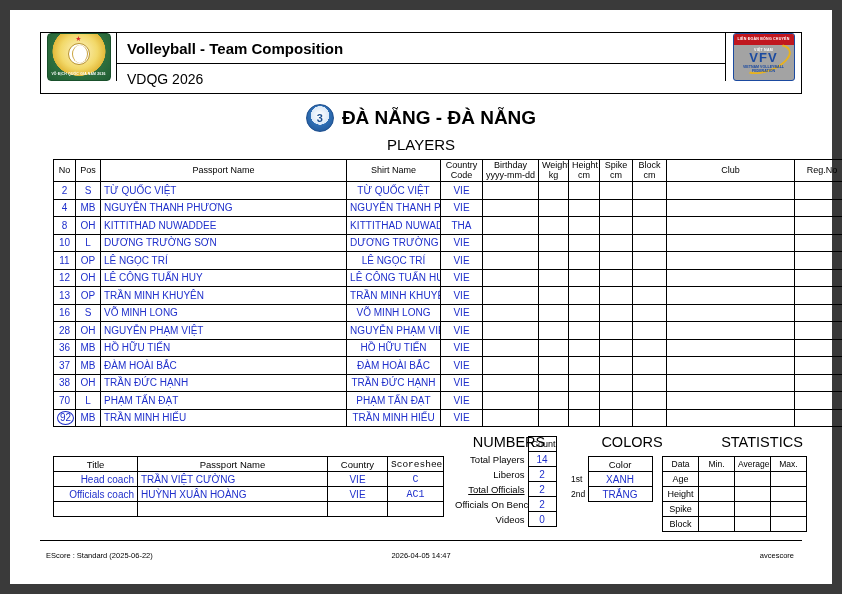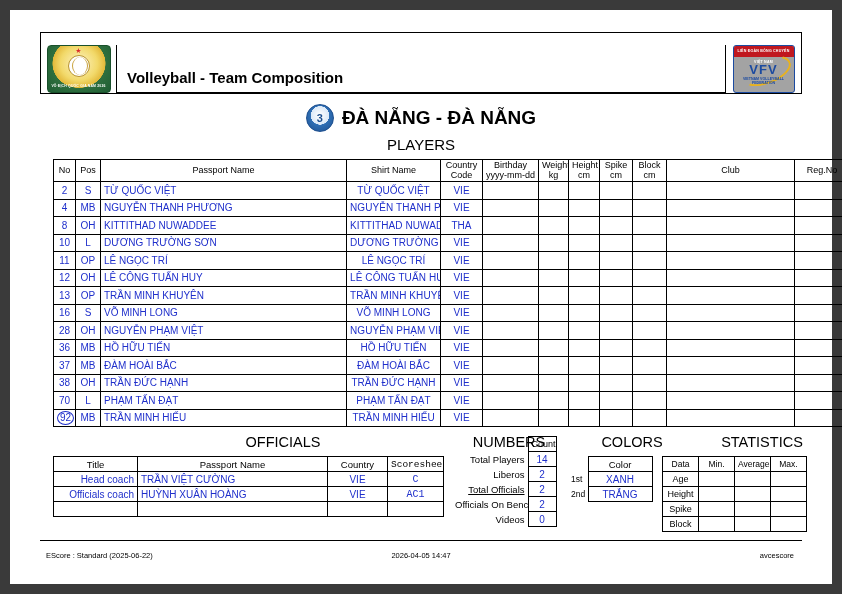--- a/index.html
+++ b/index.html
@@ -34,21 +34,21 @@
   
   .hdr {
     position: absolute;
     left: 16px;
     top: 12px;
     width: 762px;
     height: 62px;
     border: 1px solid #000;
     box-sizing: border-box;
     display: flex;
-    align-items: flex-end;
+    align-items: flex-start;
   }
   .hdr-logo-l {
     width: 76px;
     border-right: 1px solid #000;
     box-sizing: border-box;
     display: flex;
     align-items: center;
     justify-content: center;
     background: #fff;
   }
@@ -356,20 +356,21 @@
     <div class="hdr">
       <div class="hdr-logo-l">
         <div class="emblem-l">
           <div class="star">★</div>
           <div class="ball"></div>
           <div class="ribbon">VÔ ĐỊCH QUỐC GIA NĂM 2026</div>
         </div>
       </div>
       <div class="hdr-mid">
         <div class="hdr-title">Volleyball - Team Composition</div>
+        <div class="hdr-sub">VDQG 2026</div>
       </div>
       <div class="hdr-logo-r">
         <div class="emblem-r">
           <div class="band">LIÊN ĐOÀN BÓNG CHUYỀN VIỆT NAM</div>
           <div class="swoosh"></div>
           <div class="vfv">VFV</div>
           <div class="under">VIETNAM VOLLEYBALL FEDERATION</div>
         </div>
       </div>
     </div>
@@ -610,21 +611,20 @@
             <td class="c-ht"></td>
             <td class="c-sp"></td>
             <td class="c-bl"></td>
             <td class="c-club"></td>
             <td class="c-reg"></td>
           </tr>
         </tbody>
     </table>
 
     <div class="sec-hdr-row">
-      <div id="t-officials">OFFICIALS</div>
       <div id="t-numbers">NUMBERS</div>
       <div id="t-colors">COLORS</div>
       <div id="t-stats">STATISTICS</div>
     </div>
 
     <table class="offtable">
       <thead>
         <tr>
           <th class="o-title">Title</th>
           <th class="o-name">Passport Name</th>

